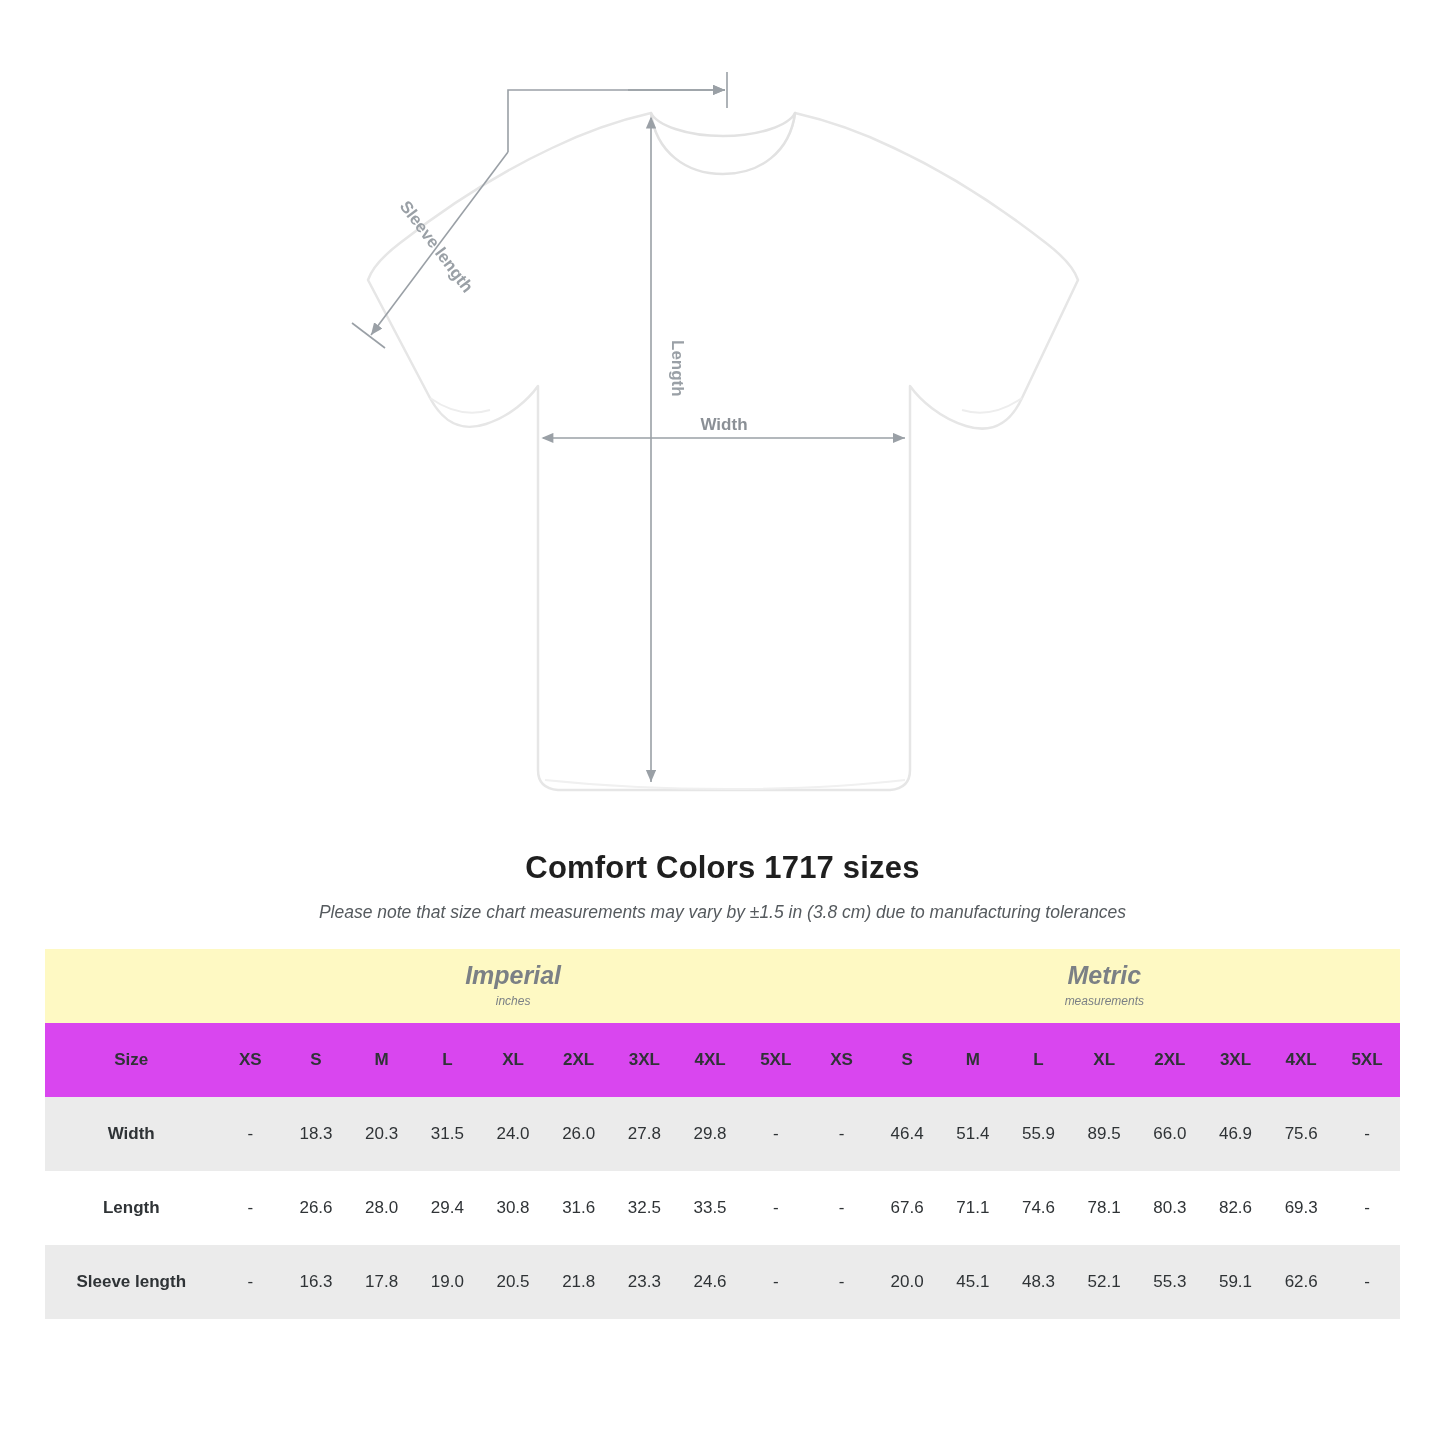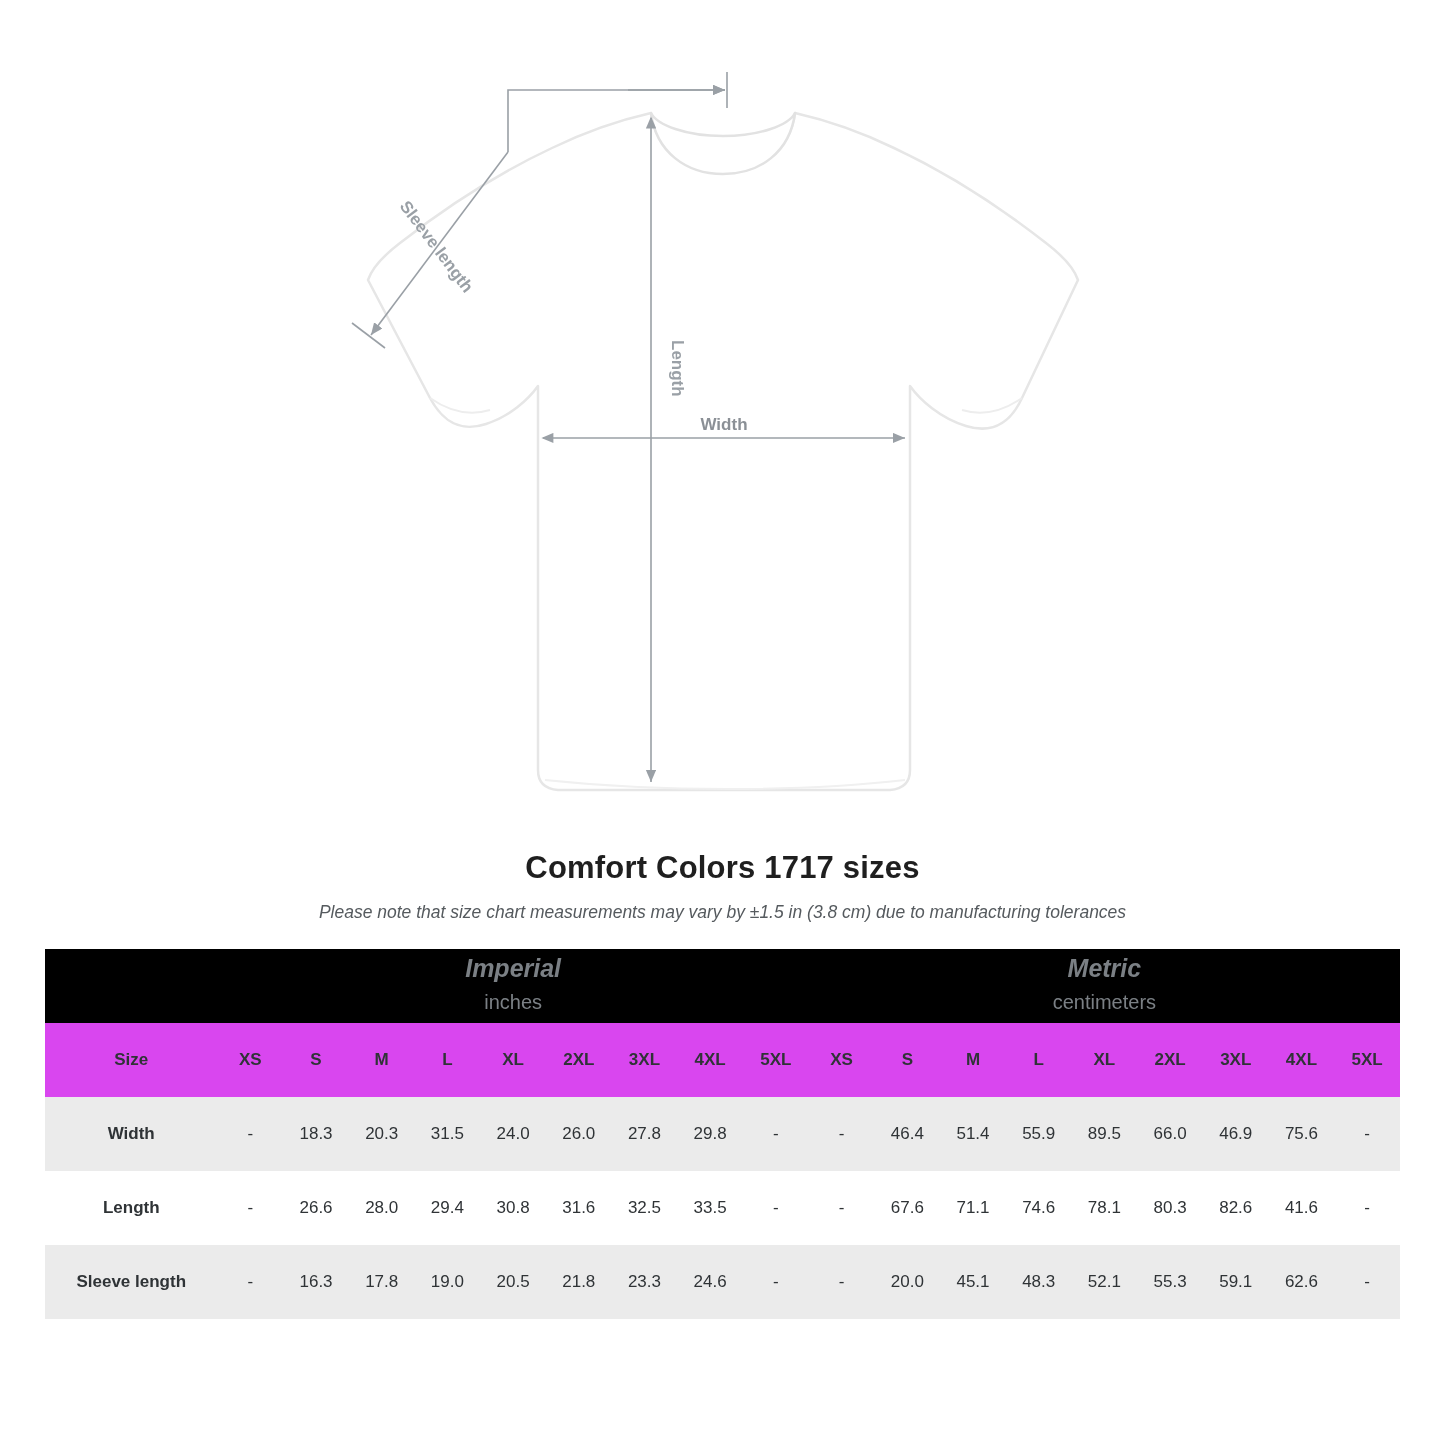--- a/index.html
+++ b/index.html
@@ -61,32 +61,33 @@
   }
   table.size-table td, table.size-table th {
     text-align: center;
     vertical-align: middle;
     font-size: 17px;
     color: #2f3336;
     padding: 0;
     height: 74px;
   }
   .unit-band td {
-    background: #000000;
+    background: #fef9c3;
     height: 108px;
   }
   .unit-name {
     font-size: 25px;
     font-style: italic;
     font-weight: bold;
     color: #7b8085;
     line-height: 1.25;
   }
   .unit-sub {
-    font-size: 20px;
+    font-size: 12px;
+    font-style: italic;
     color: #7b8085;
     line-height: 1.7;
   }
   .head-row td {
     background: #d946ef;
     font-weight: bold;
     font-size: 17px;
     color: #2f3336;
   }
   .head-row td.rowlabel {
@@ -205,21 +206,21 @@
       </colgroup>
       <tbody>
         <tr class="unit-band">
           <td></td>
           <td colspan="9">
             <div class="unit-name">Imperial</div>
             <div class="unit-sub">inches</div>
           </td>
           <td colspan="9">
             <div class="unit-name">Metric</div>
-            <div class="unit-sub">centimeters</div>
+            <div class="unit-sub">measurements</div>
           </td>
         </tr>
 
         <tr class="head-row">
           <td class="rowlabel">Size</td>
           <td>XS</td>
           <td>S</td>
           <td>M</td>
           <td>L</td>
           <td>XL</td>
@@ -271,21 +272,21 @@
           <td>32.5</td>
           <td>33.5</td>
           <td>-</td>
           <td>-</td>
           <td>67.6</td>
           <td>71.1</td>
           <td>74.6</td>
           <td>78.1</td>
           <td>80.3</td>
           <td>82.6</td>
-          <td>41.6</td>
+          <td>69.3</td>
           <td>-</td>
         </tr>
 
         <tr class="row-alt">
           <td class="rowlabel">Sleeve length</td>
           <td>-</td>
           <td>16.3</td>
           <td>17.8</td>
           <td>19.0</td>
           <td>20.5</td>

